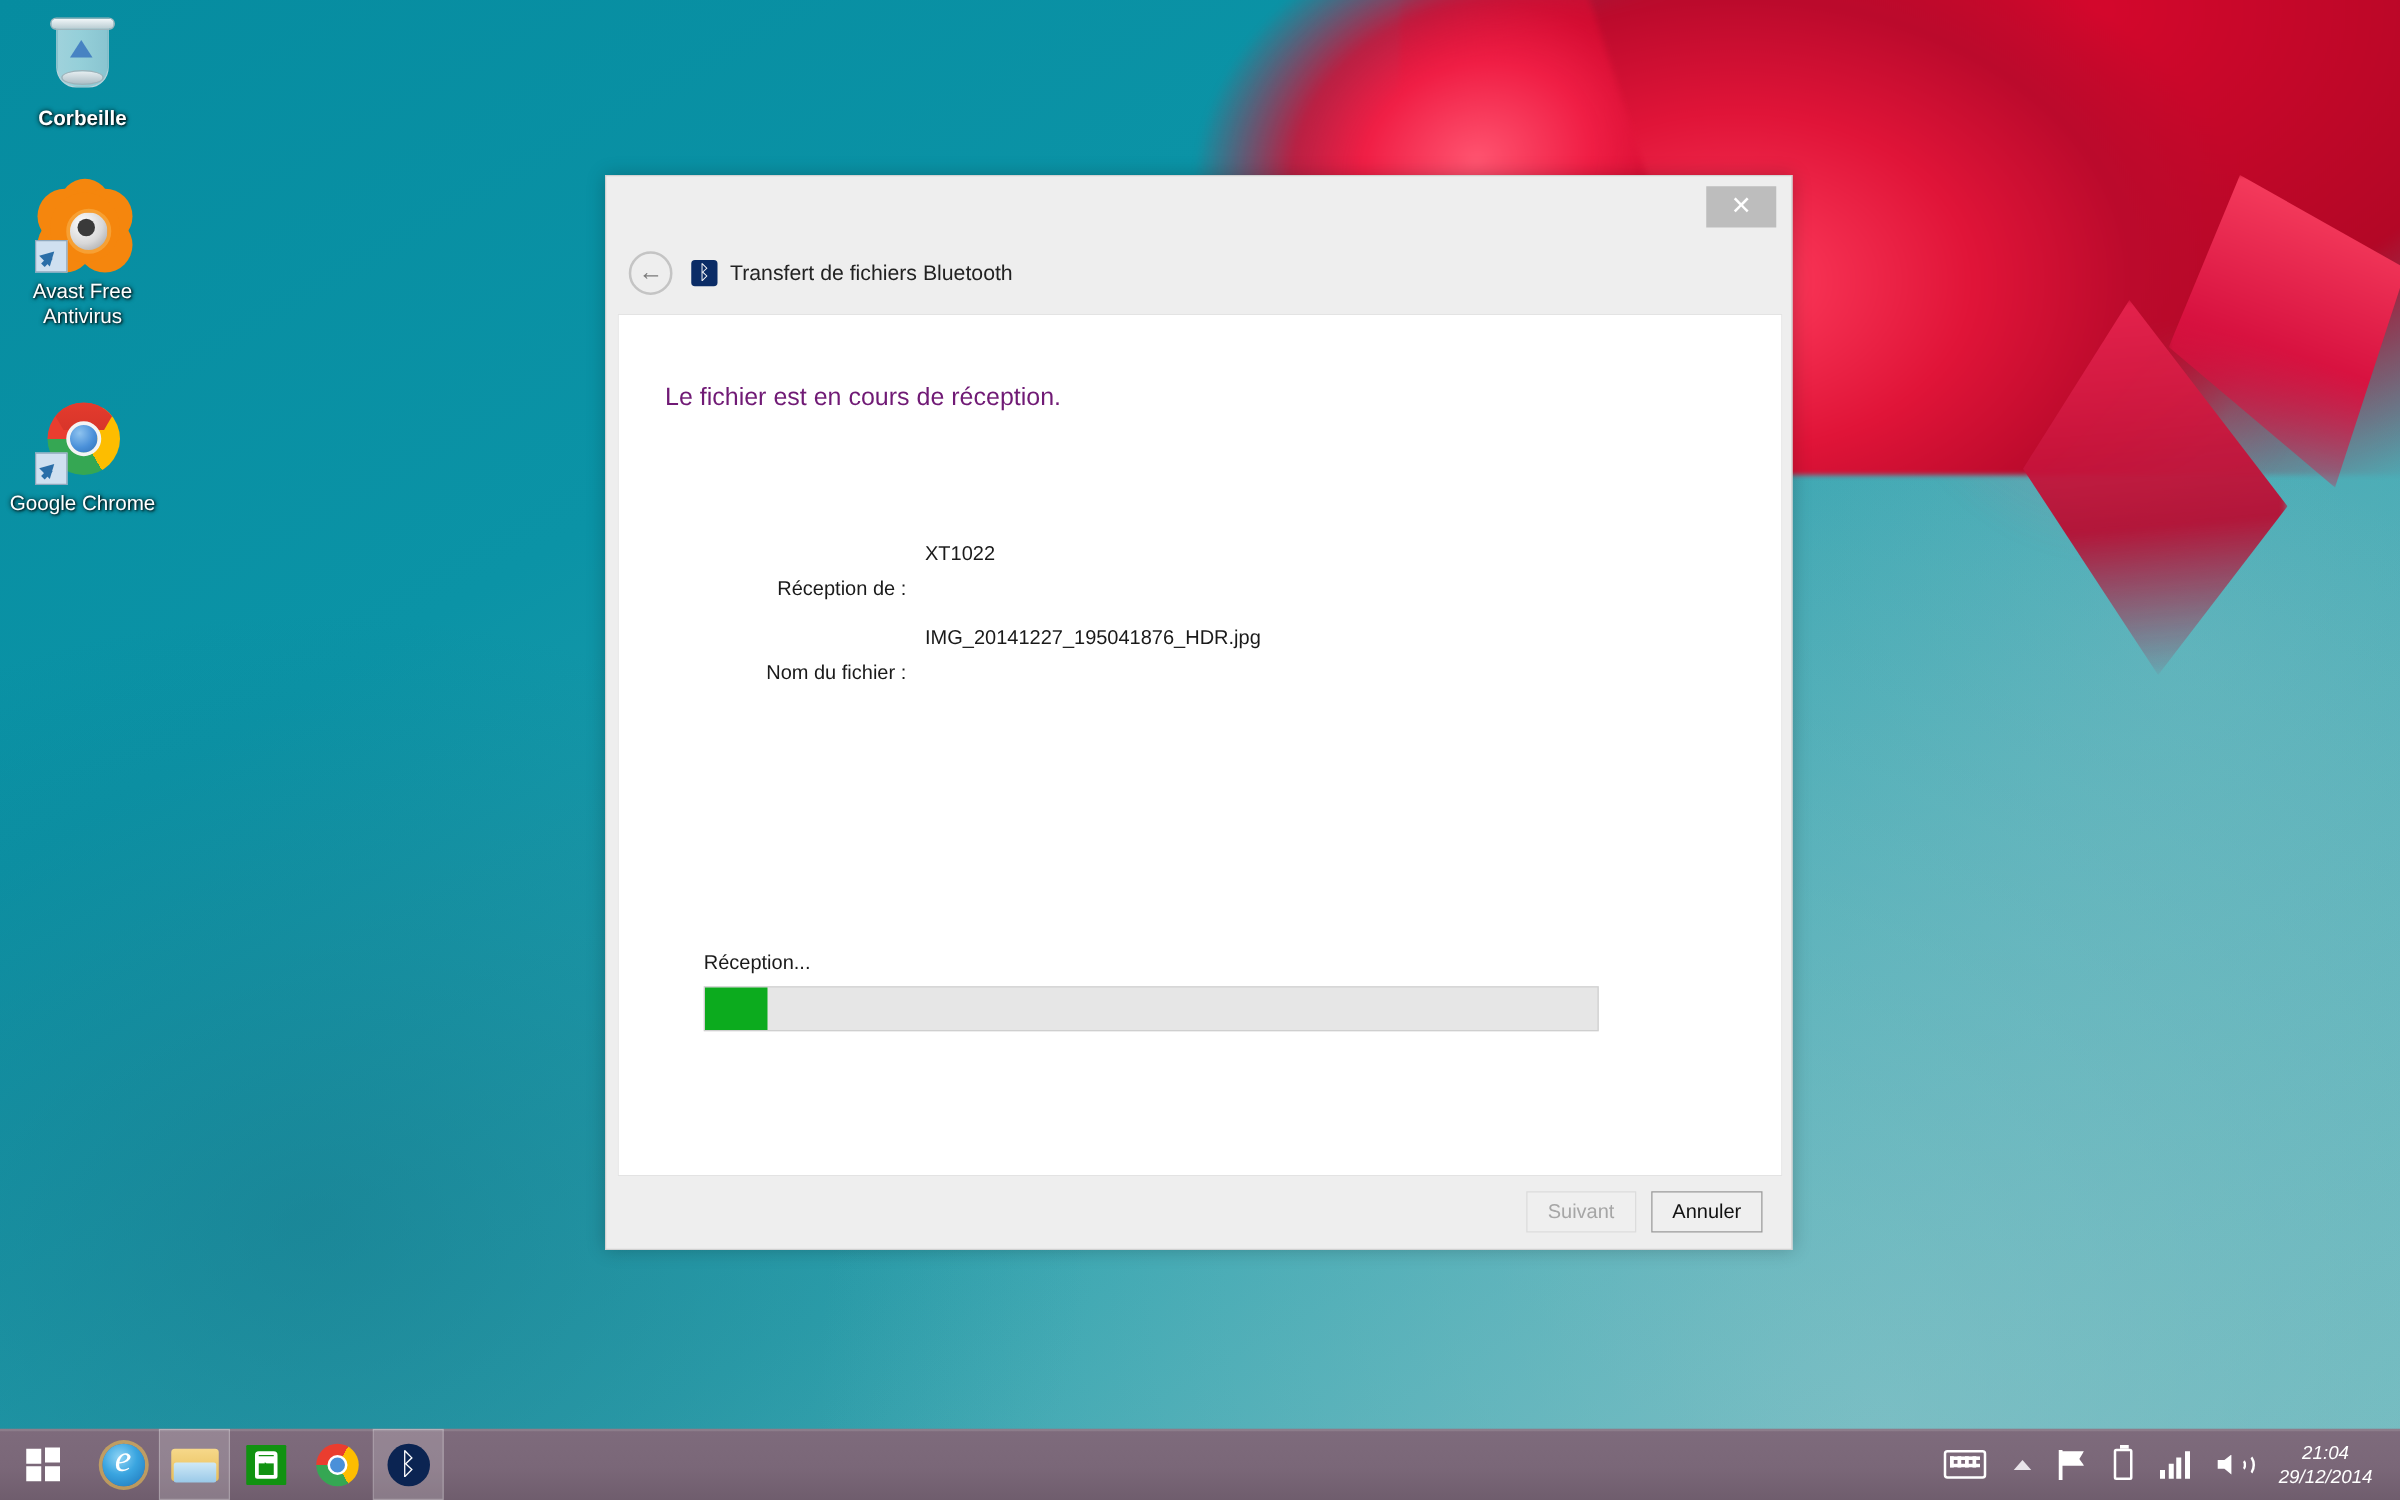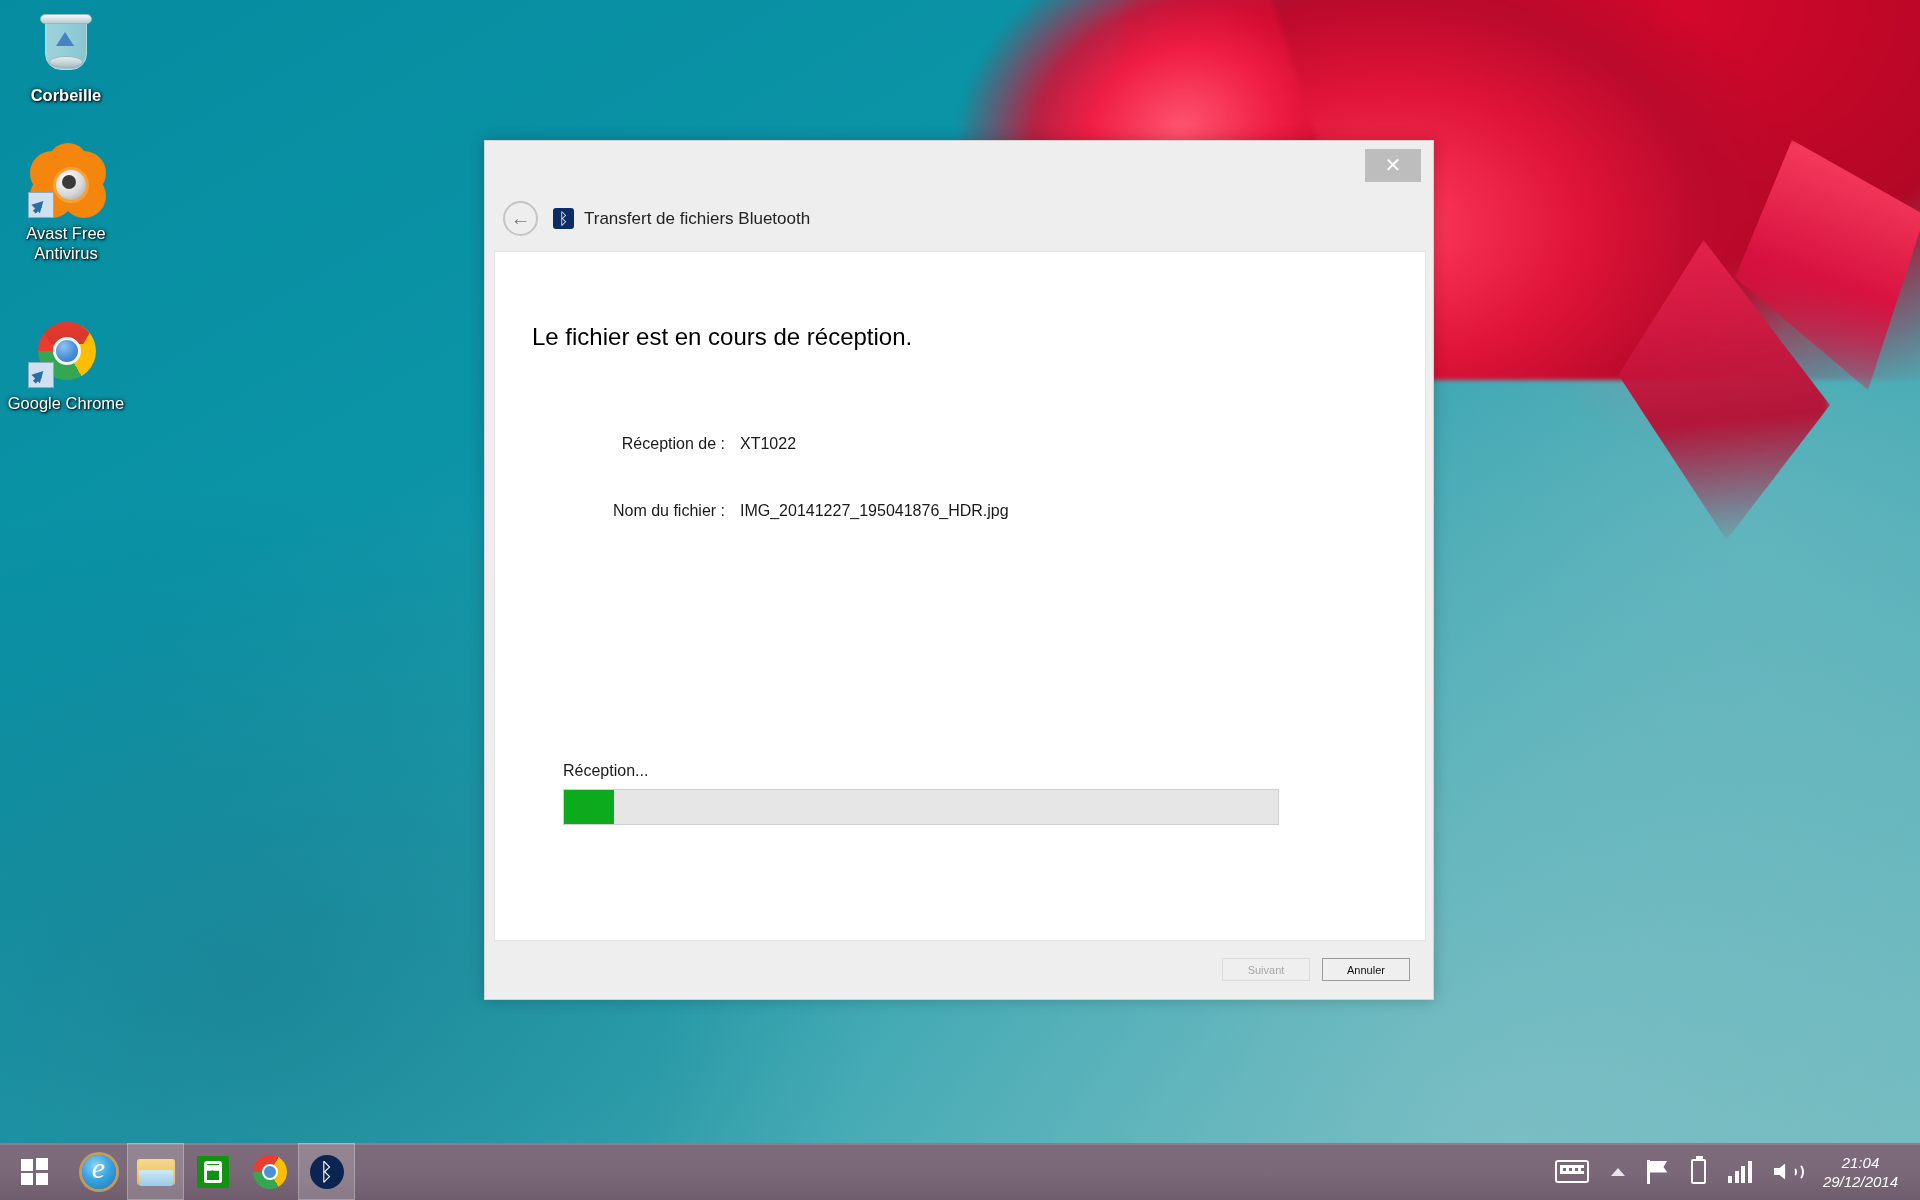--- a/index.html
+++ b/index.html
@@ -168,44 +168,44 @@
     position:absolute; left:0; top:-1px; width:21px; height:23px;
     color:#fff; font-size:16px; line-height:23px; text-align:center;
   }
   #dlg-title { font-size:17px; color:#222; white-space:nowrap; }
 
   #dlg-content {
     position:absolute; left:9px; top:110px; width:932px; height:690px;
     background:#fff; border:1px solid #e3e3e3;
   }
   #headline {
-    position:absolute; left:37px; top:71px;
-    font-size:24px; color:#000000; white-space:nowrap;
+    position:absolute; left:37px; top:55px;
+    font-size:20px; color:#701a75; white-space:nowrap;
   }
   .frow { position:absolute; left:0; width:100%; font-size:16px; color:#1a1a1a; }
-  .frow .flabel { position:absolute; width:230px; text-align:right; }
+  .frow .flabel { position:absolute; width:230px; text-align:right;margin-top:28px; }
   .frow .fval { position:absolute; left:245px; white-space:nowrap; }
   #row-from { top:183px; }
   #row-file { top:250px; }
 
   #prog-label {
     position:absolute; left:68px; top:510px; font-size:16px; color:#1a1a1a;
   }
   #prog-track {
     position:absolute; left:68px; top:537px; width:716px; height:36px;
     background:#e6e6e6; border:1px solid #cfcfcf;
   }
   #prog-fill { height:100%; background:#0cab1e; }
 
   #dlg-footer {
     position:absolute; left:9px; top:806px; width:932px; height:45px;
     display:flex; justify-content:flex-end; align-items:center; gap:12px; padding-right:16px;
   }
   .dbtn {
-    min-width:88px; height:23px; padding:0 16px; font-size:11px;
+    min-width:88px; height:33px; padding:0 16px; font-size:16px;
     background:#efefef; cursor:pointer; font-family:inherit;
   }
   .dbtn.primary { border:1px solid #9a9a9a; color:#111; }
   .dbtn.disabled { border:1px solid #dcdcdc; color:#a6a6a6; cursor:default; }
 
   
   #taskbar {
     position:absolute; left:0; bottom:0; width:1920px; height:57px;
     background:linear-gradient(180deg,#7e6b7c 0%, #7a6778 55%, #6f5d6d 100%);
     display:flex; align-items:center;

